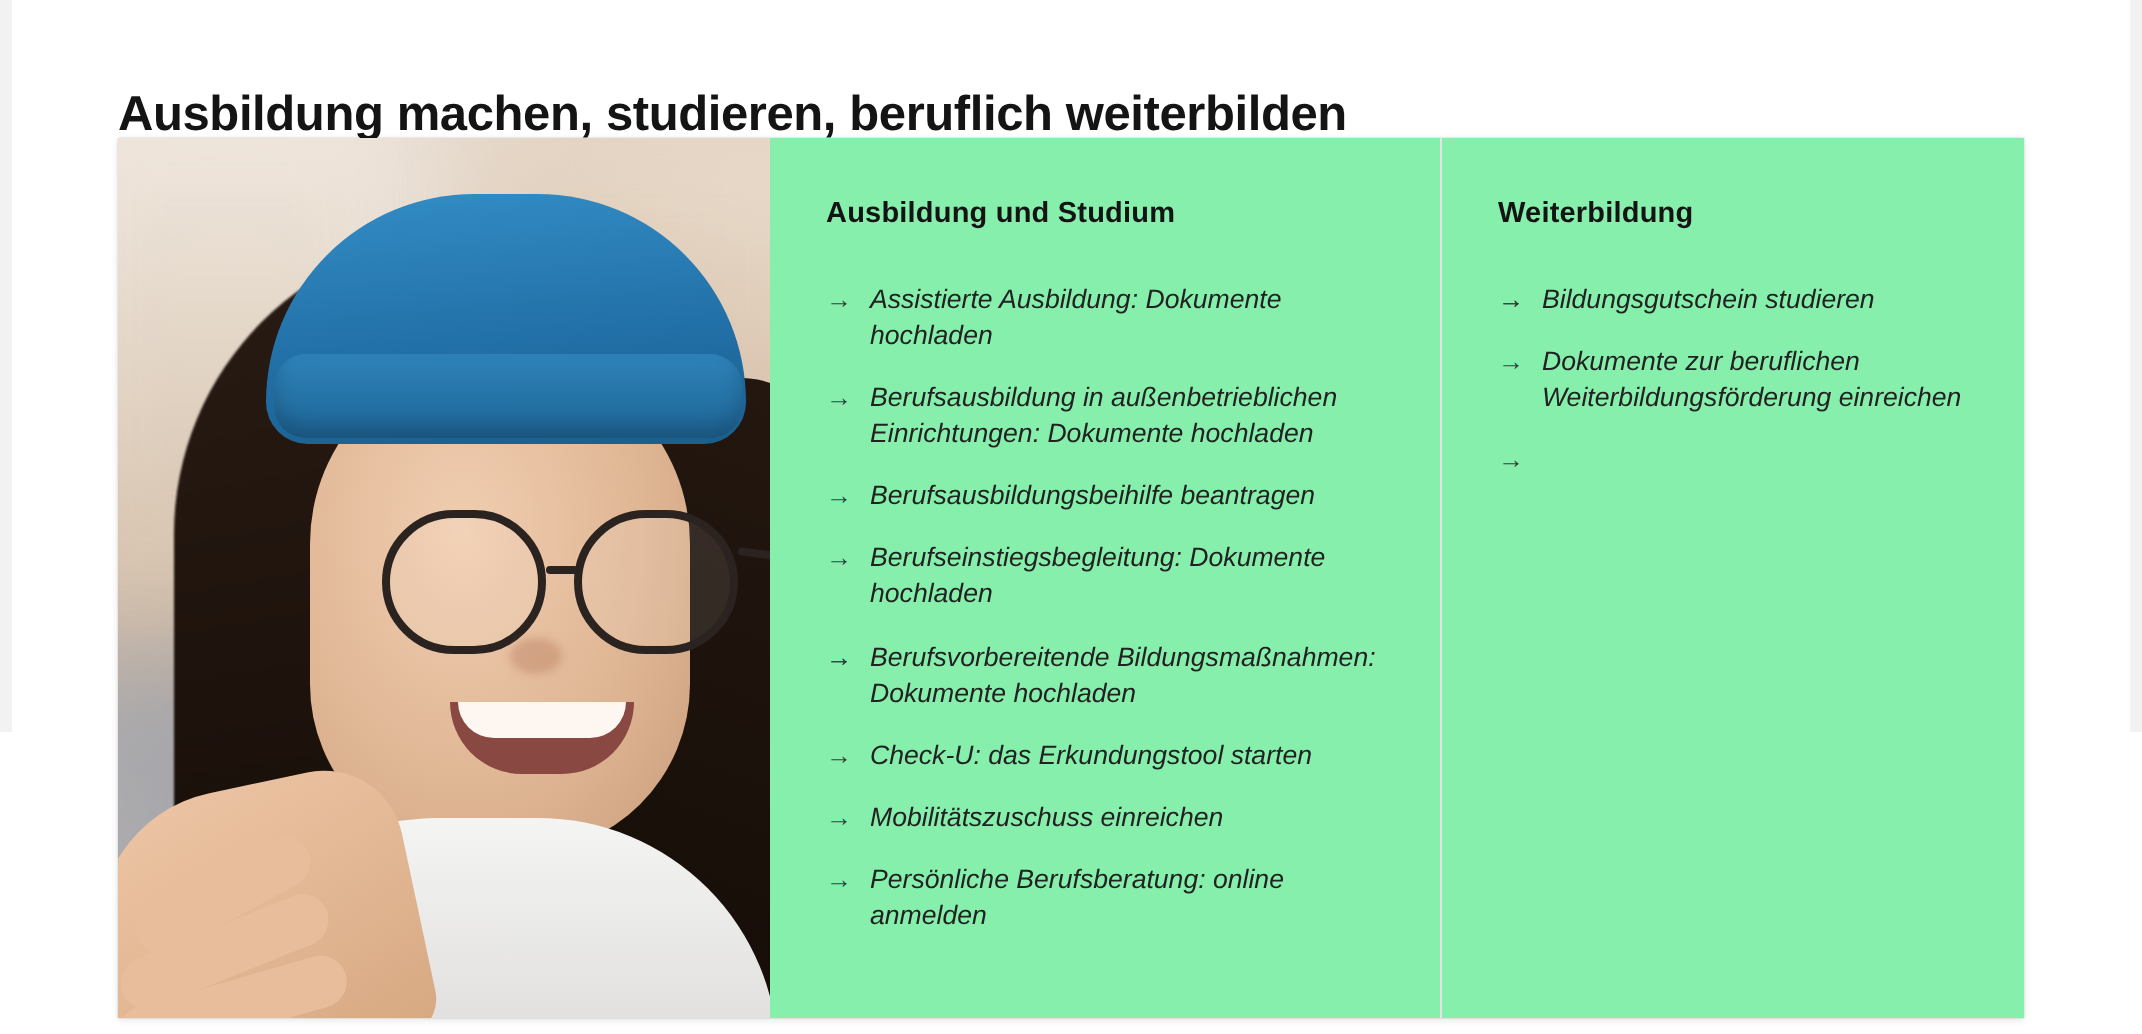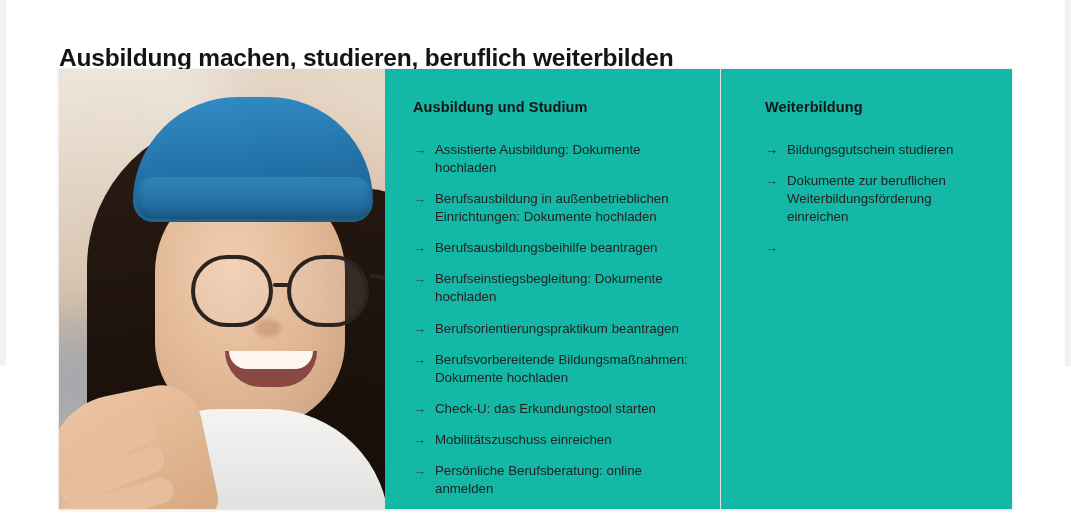--- a/index.html
+++ b/index.html
@@ -48,21 +48,21 @@
     color: #141414;
     white-space: nowrap;
   }
 
   .cards {
     position: absolute;
     left: 59px;
     top: 69px;
     width: 953px;
     height: 440px;
-    background: #14b8a6;
+    background: #86efac;
     display: flex;
     box-shadow: 0 1px 4px rgba(0,0,0,0.10), 0 0 1px rgba(0,0,0,0.18);
   }
 
   .media-col {
     width: 326px;
     flex: 0 0 326px;
     position: relative;
     overflow: hidden;
     background: #cbb7a6;
@@ -236,21 +236,21 @@
   .photo .f3 { left: 0px;  bottom: 20px; width: 118px; height: 26px; transform: rotate(-4deg); }
 
   .list-col {
     flex: 1 1 auto;
     padding: 26px 26px 20px 28px;
     position: relative;
   }
   .list-col.second {
     border-left: 1px solid #e3e3e3;
     flex: 0 0 292px;
-    padding-left: 44px;
+    padding-left: 28px;
   }
 
   .col-title {
     font-size: 14.5px;
     font-weight: bold;
     color: #141414;
     margin: 4px 0 26px 0;
     letter-spacing: 0.1px;
   }
 
@@ -273,20 +273,21 @@
     position: absolute;
     left: 0;
     top: 0px;
     font-size: 13px;
     color: #3a3a3a;
     line-height: 1.36;
   }
   ul.link-list li a {
     color: #222222;
     text-decoration: none;
+    font-style: italic;
   }
 </style>
 </head>
 <body>
 
 <div class="page">
   <div class="gutter-left"></div>
   <div class="gutter-right"></div>
 
   <div class="content">
@@ -336,21 +337,20 @@
           <li>
             <span class="arrow">→</span>
             <a href="#">Berufsausbildungsbeihilfe beantragen</a>
           </li>
           <li>
             <span class="arrow">→</span>
             <a href="#">Berufseinstiegsbegleitung: Dokumente hochladen</a>
           </li>
           <li>
             <span class="arrow">→</span>
-            <a href="#">Berufsorientierungspraktikum beantragen</a>
           </li>
           <li>
             <span class="arrow">→</span>
             <a href="#">Berufsvorbereitende Bildungsmaßnahmen: Dokumente hochladen</a>
           </li>
           <li>
             <span class="arrow">→</span>
             <a href="#">Check-U: das Erkundungstool starten</a>
           </li>
           <li>

